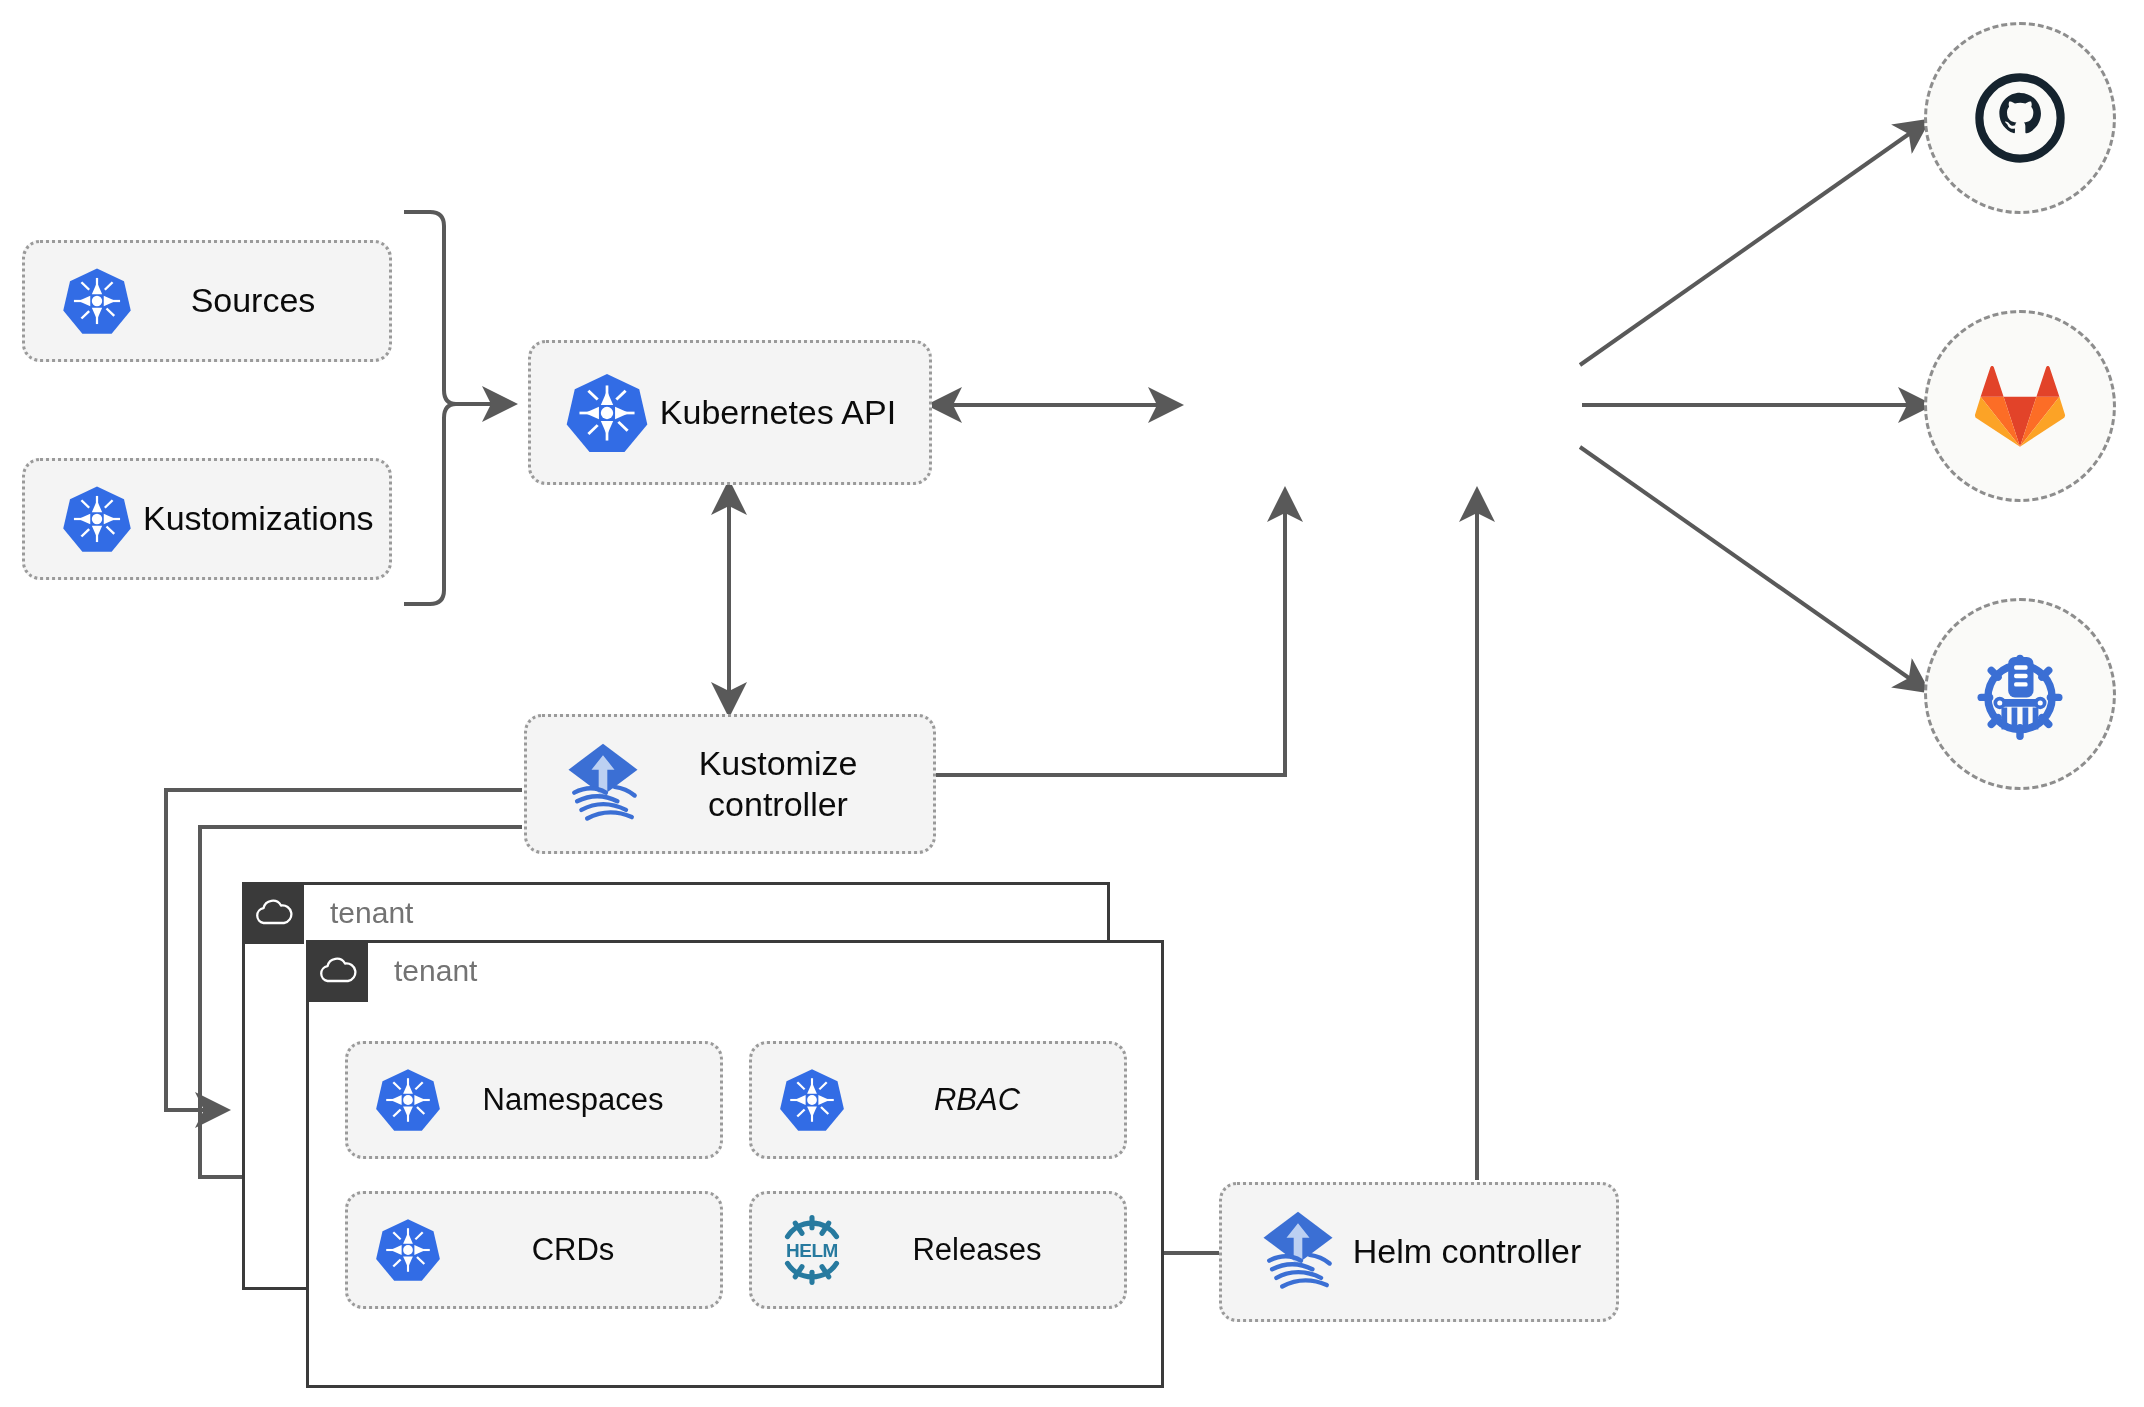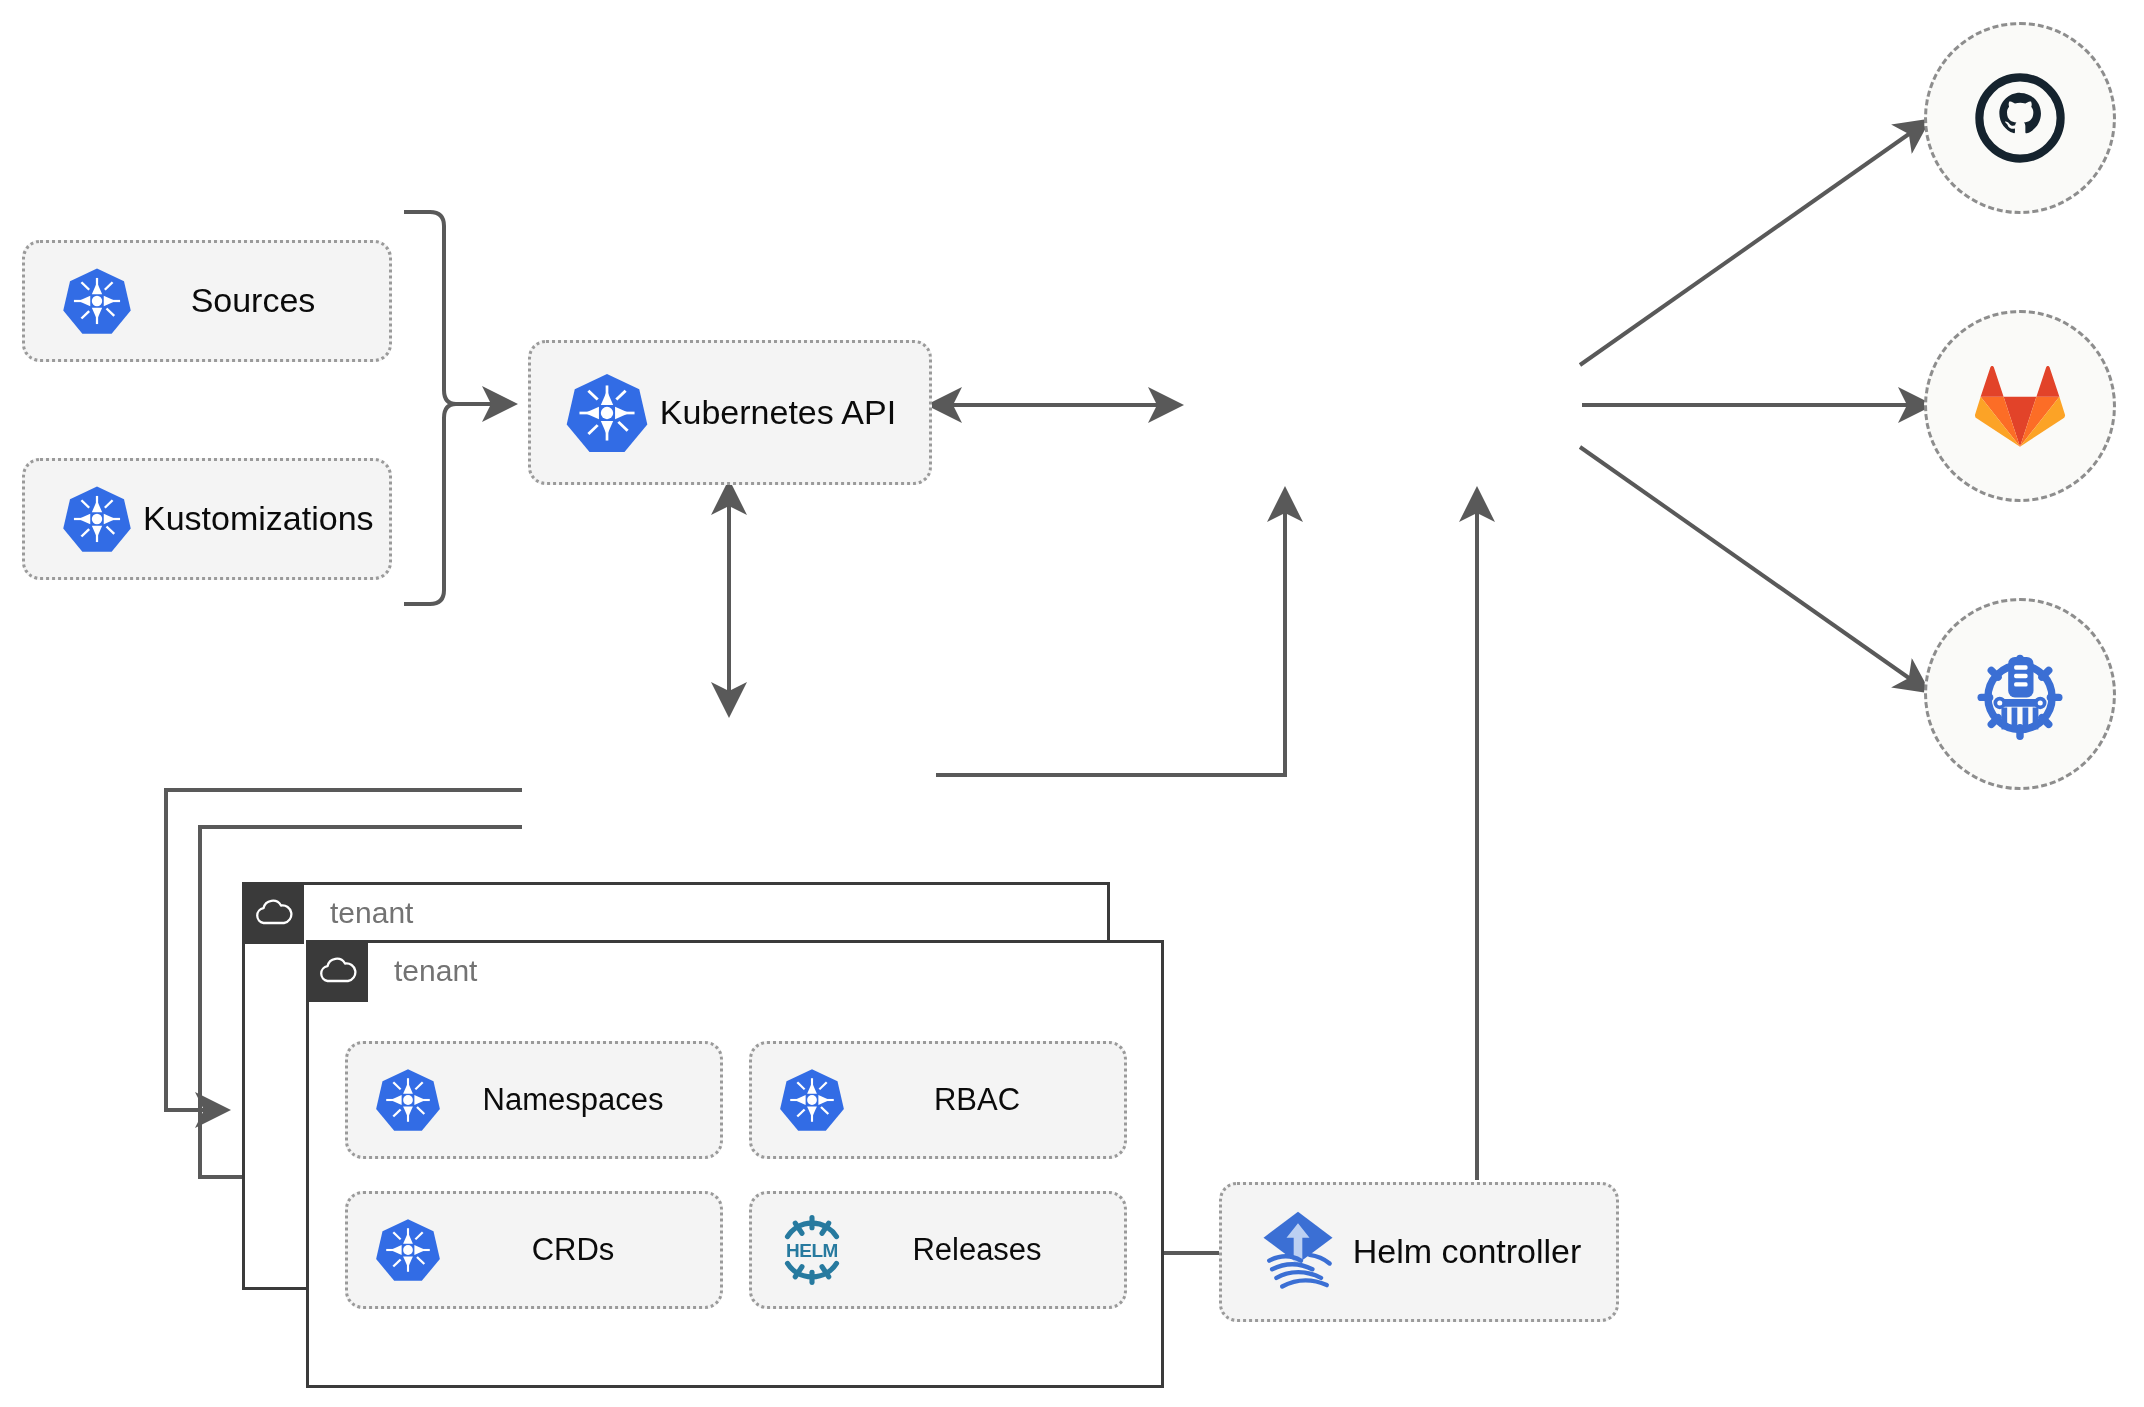--- a/index.html
+++ b/index.html
@@ -133,20 +133,36 @@
             <path d="M32 48.5 L27.4 38 L36.6 38 Z"></path>
           <path d="M15.5 32 L26 27.4 L26 36.6 Z"></path>
             <path d="M48.5 32 L38 36.6 L38 27.4 Z"></path>
         </g>
       </svg>
     </span>
     <span class="lbl">Kubernetes API</span>
   </div>
 
 
+  <div class="node ctrl" style="left:524px;top:714px;width:412px;height:140px;">
+    <span class="ico">
+      <svg width="92" height="92" viewBox="0 0 64 64">
+        <path d="M32 4 L56 22 L32 40 L8 22 Z" fill="#3b6fd4"></path>
+        <path d="M32 12 L40 22 L35 22 L35 40 L29 40 L29 22 L24 22 Z" fill="#bcd0f2"></path>
+        <g stroke="#3b6fd4" stroke-width="3.1" fill="none" stroke-linecap="round">
+          <path d="M12 38 Q24 32 34 38"></path>
+            <path d="M14 44 Q28 37 42 44"></path>
+          <path d="M17 50 Q32 42 48 50"></path>
+            <path d="M21 56 Q36 48 52 55"></path>
+          <path d="M40 34 Q48 35 54 40"></path>
+        </g>
+      </svg>
+    </span>
+    <span class="lbl">Kustomize controller</span>
+  </div>
 
   <div class="node ctrl" style="left:1219px;top:1182px;width:400px;height:140px;">
     <span class="ico">
       <svg width="92" height="92" viewBox="0 0 64 64">
         <path d="M32 4 L56 22 L32 40 L8 22 Z" fill="#3b6fd4"></path>
         <path d="M32 12 L40 22 L35 22 L35 40 L29 40 L29 22 L24 22 Z" fill="#bcd0f2"></path>
         <g stroke="#3b6fd4" stroke-width="3.1" fill="none" stroke-linecap="round">
           <path d="M12 38 Q24 32 34 38"></path>
             <path d="M14 44 Q28 37 42 44"></path>
           <path d="M17 50 Q32 42 48 50"></path>
@@ -247,21 +263,21 @@
               <path d="M32 15.5 L36.6 26 L27.4 26 Z"></path>
                 <path d="M32 48.5 L27.4 38 L36.6 38 Z"></path>
               <path d="M15.5 32 L26 27.4 L26 36.6 Z"></path>
                 <path d="M48.5 32 L38 36.6 L38 27.4 Z"></path>
             </g>
           </svg>
         </span>
         <span class="lbl">Namespaces</span>
       </div>
 
-      <div class="node small" style="position:relative;height:118px;">
+      <div class="node small" style="position:relative;height:118px;font-style:italic;">
         <span class="ico">
           <svg width="68" height="68" viewBox="0 0 64 64">
             <path d="M32 3 L56 14.4 L62 40.5 L45 61 L19 61 L2 40.5 L8 14.4 Z" fill="#326ce5"></path>
             <g fill="#fff">
               <circle cx="32" cy="32" r="4.6"></circle>
               <path d="M31 11.5h2v9.5h-2z"></path>
                 <path d="M31 43h2v9.5h-2z"></path>
               <path d="M11.5 31h9.5v2h-9.5z"></path>
                 <path d="M43 31h9.5v2h-9.5z"></path>
               <path d="M17.4 16.1l1.5-1.4 6.9 6.6-1.5 1.4z"></path>

